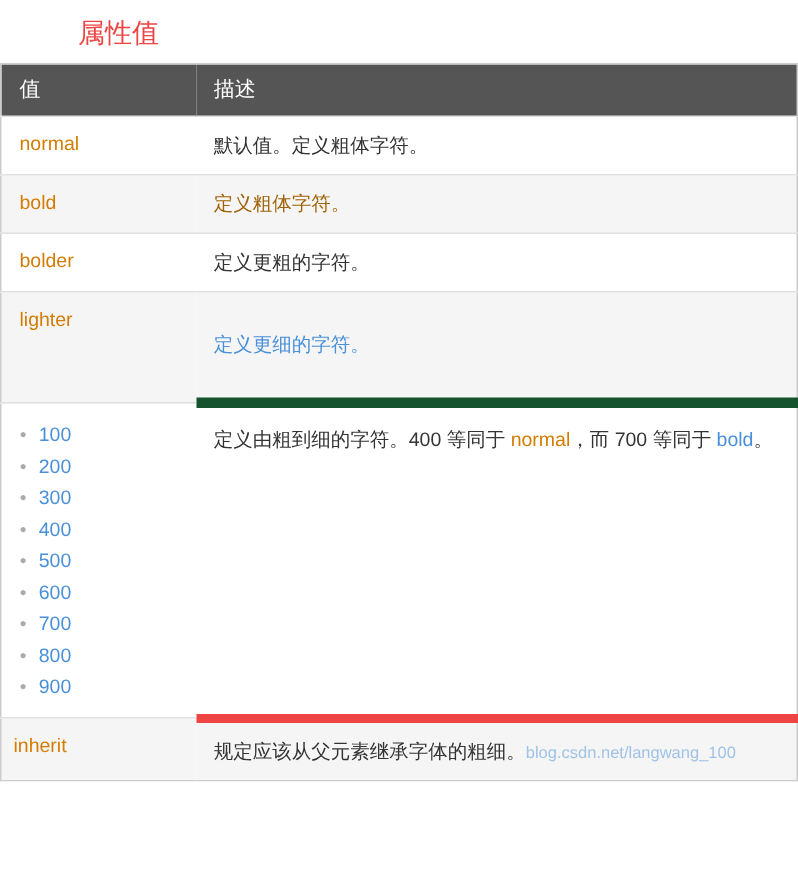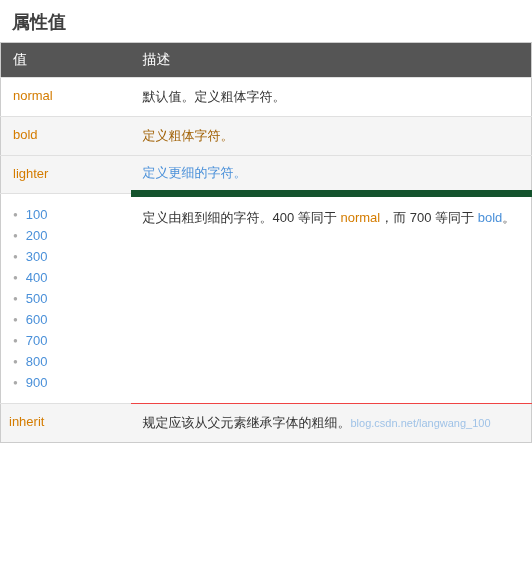--- a/index.html
+++ b/index.html
@@ -8,21 +8,21 @@
       font-size: 13px;
       background: #fff;
       color: #333;
       width: 532px;
     }
   </style>
 </head>
 <body>
 
 <div>
-  <h2 style="font-size:18px; font-weight:bold; padding:10px 12px 8px 12px; color:#404040;">属性值</h2>
+  <h2 style="font-size:18px; font-weight:normal; padding:10px 12px 8px 12px; color:#ef4444;margin-left:40px;">属性值</h2>
 </div>
 
 <table style="width:100%; border-collapse:collapse; border:1px solid #ccc;">
   <thead>
     <tr style="background:#555; color:#fff;">
       <th style="text-align:left; padding:8px 12px; width:130px; font-weight:normal; font-size:14px;">值</th>
       <th style="text-align:left; padding:0 12px; font-weight:normal; font-size:14px;">描述</th>
     </tr>
   </thead>
   <tbody>
@@ -30,24 +30,28 @@
     <tr style="background:#fff; border-top:1px solid #e0e0e0;">
       <td style="padding:10px 12px; color:#d47c00; width:130px; vertical-align:top; border-top:1px solid #e0e0e0;">normal</td>
       <td style="padding:10px 12px; color:#333; vertical-align:top; border-top:1px solid #e0e0e0;">默认值。定义粗体字符。</td>
     </tr>
 
     <tr style="background:#f5f5f5; border-top:1px solid #e0e0e0;">
       <td style="padding:10px 12px; color:#d47c00; width:130px; vertical-align:top; border-top:1px solid #e0e0e0;">bold</td>
       <td style="padding:10px 12px; color:#a16207; vertical-align:top; border-top:1px solid #e0e0e0;">定义粗体字符。</td>
     </tr>
 
+    <tr style="background:#fff; border-top:1px solid #e0e0e0;">
+      <td style="padding:10px 12px; color:#d47c00; width:130px; vertical-align:top; border-top:1px solid #e0e0e0;">bolder</td>
+      <td style="padding:10px 12px; color:#333; vertical-align:top; border-top:1px solid #e0e0e0;">定义更粗的字符。</td>
+    </tr>
 
     <tr style="background:#f5f5f5; border-top:1px solid #e0e0e0;">
       <td style="padding:10px 12px; color:#d47c00; width:130px; vertical-align:top; border-top:1px solid #e0e0e0;">lighter</td>
-      <td style="padding:8px 12px; color:#4a90d9; vertical-align:top; border-top:1px solid #e0e0e0;">定义更细的字符。</td>
+      <td style="padding:26px 12px; color:#4a90d9; vertical-align:top; border-top:1px solid #e0e0e0;">定义更细的字符。</td>
     </tr>
 
     <tr style="background:#fff; border-top:1px solid #e0e0e0;">
       <td style="padding:10px 0 10px 12px; width:130px; vertical-align:top; border-top:1px solid #e0e0e0;">
         <ul style="list-style:none; padding:0; margin:0;">
           <li style="display:flex; align-items:center; padding:3px 0; color:#4a90d9;">
             <span style="color:#aaa; font-size:8px; margin-right:8px;">●</span>100
           </li>
           <li style="display:flex; align-items:center; padding:3px 0; color:#4a90d9;">
             <span style="color:#aaa; font-size:8px; margin-right:8px;">●</span>200
@@ -75,18 +79,18 @@
           </li>
         </ul>
       </td>
       <td style="padding:10px 12px; color:#333; vertical-align:top; border-top:7px solid #14532d; line-height:1.7;">
         定义由粗到细的字符。400 等同于 <span style="color:#d47c00;">normal</span>，而 700 等同于 <span style="color:#4a90d9;">bold</span>。
       </td>
     </tr>
 
     <tr style="background:#f5f5f5; border-top:1px solid #e0e0e0;">
       <td style="padding:10px 8px; color:#d47c00; width:130px; vertical-align:top; border-top:1px solid #e0e0e0;">inherit</td>
-      <td style="padding:10px 12px; color:#333; vertical-align:top; border-top:1px solid #ef4444;">
+      <td style="padding:10px 12px; color:#333; vertical-align:top; border-top:6px solid #ef4444;">
         规定应该从父元素继承字体的粗细。<span style="color:#4a90d9; opacity:0.5; font-size:11px;">blog.csdn.net/langwang_100</span>
       </td>
     </tr>
   </tbody>
 </table>
 
 </body></html>

